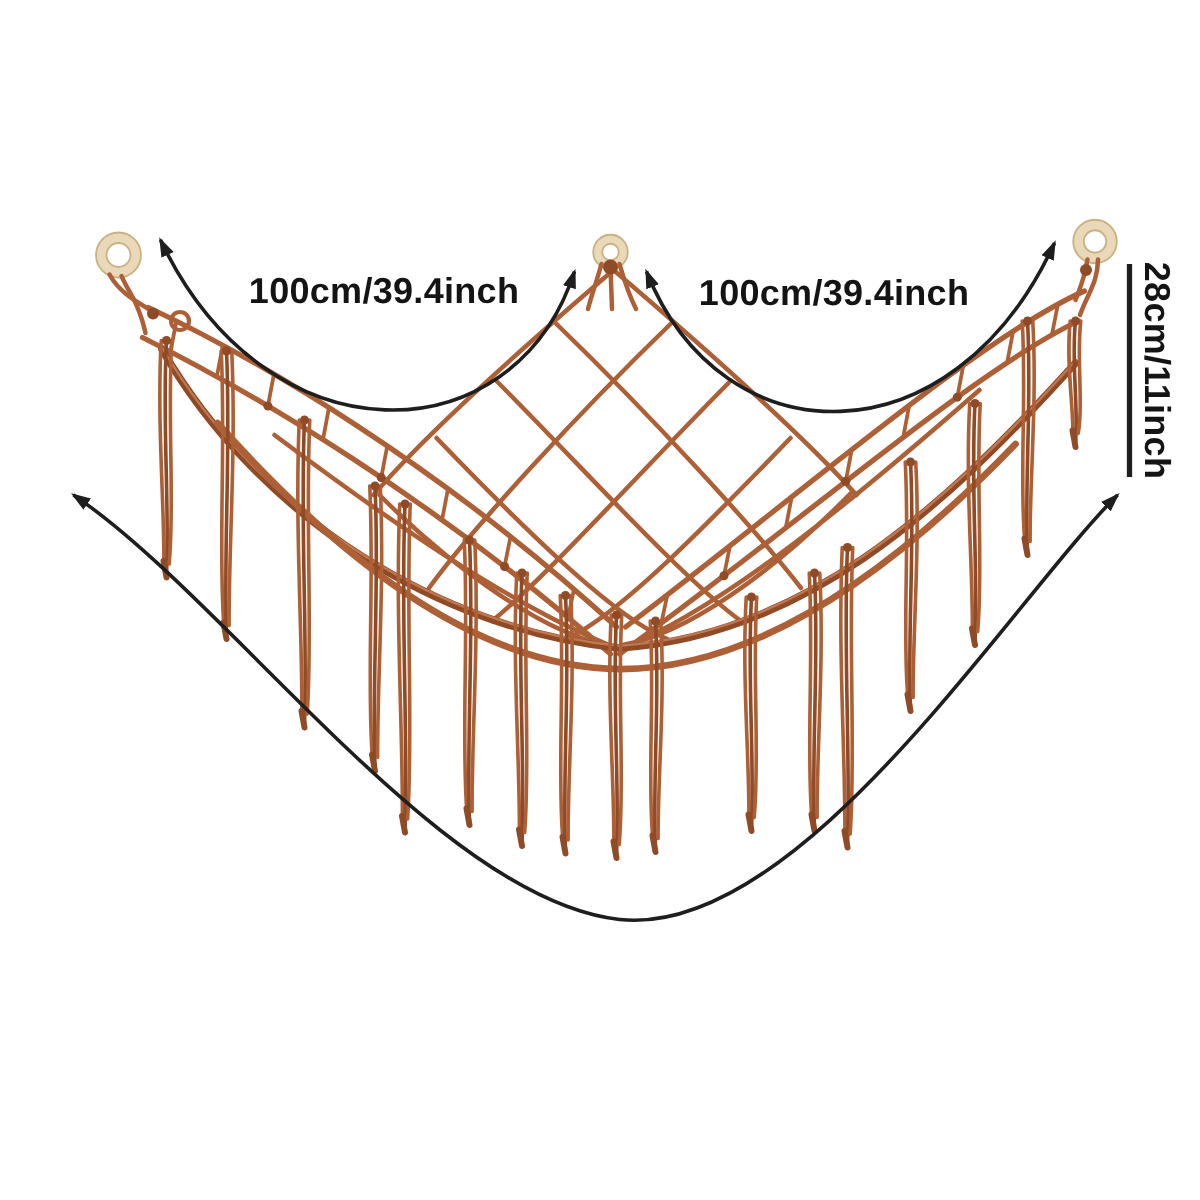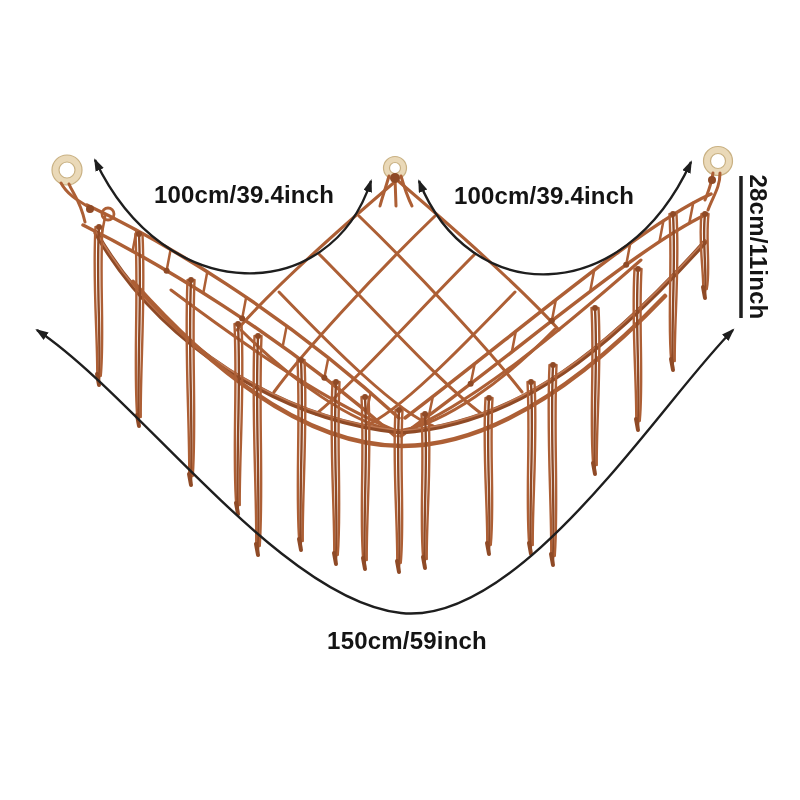--- a/index.html
+++ b/index.html
@@ -3,21 +3,21 @@
 <meta charset="utf-8">
 <style>
   :root{
     --background:#ffffff; --text:#141414; --arrow:#1e1e1e;
     --rope:#ad5f35; --rope-dark:#8f4a26; --rope-highlight:#c8805a;
     --ring:#ead9b8; --ring-border:#c9b183;
   }
   html,body{margin:0;padding:0;}
   body{width:800px;height:800px;background:var(--background);position:relative;overflow:hidden;
        font-family:"Liberation Sans",sans-serif;}
-  #stage{position:absolute;left:1px;top:0;width:655px;height:800px;}
+  #stage{position:absolute;left:13px;top:0;width:655px;height:800px;}
   svg{position:absolute;left:0;top:0;}
   .rope{stroke:var(--rope);fill:none;stroke-linecap:round;stroke-linejoin:round;}
   .rope-dark{stroke:var(--rope-dark);fill:none;stroke-linecap:round;stroke-linejoin:round;}
   .rope-hi{stroke:var(--rope-highlight);fill:none;stroke-linecap:round;opacity:.85;}
   .dot{fill:var(--rope-dark);stroke:none;}
   .ring-main{stroke:var(--ring);fill:none;}
   .ring-edge{stroke:var(--ring-border);fill:none;}
   .arrow{stroke:var(--arrow);fill:none;stroke-width:2.4px;}
   .dimline{stroke:var(--arrow);fill:none;stroke-width:3.5px;stroke-linecap:butt;}
   .arrowhead{fill:var(--arrow);}
@@ -202,14 +202,13 @@
       <path class="arrow" d="M94,160 C165,310 330,305 370,181" marker-start="url(#ah)" marker-end="url(#ahe)"></path>
       <path class="arrow" d="M418,181 C468,307 622,310 690,162" marker-start="url(#ah)" marker-end="url(#ahe)"></path>
       <path class="arrow" d="M36,330 C140,400 280,600 400,613 C520,626 660,402 732,330" marker-start="url(#ah)" marker-end="url(#ahe)"></path>
       <path class="dimline" d="M740,176 L740,318"></path>
     </g>
   </svg>
 
   <div class="dim-label" style="left:243px;top:195px;">100cm/39.4inch</div>
   <div class="dim-label" style="left:543px;top:196px;">100cm/39.4inch</div>
   <div class="dim-label vertical" style="left:757px;top:247px;">28cm/11inch</div>
-  <div class="dim-label" style="left:406px;top:641px;">150cm/59inch</div>
 </div>
 
 </body></html>

